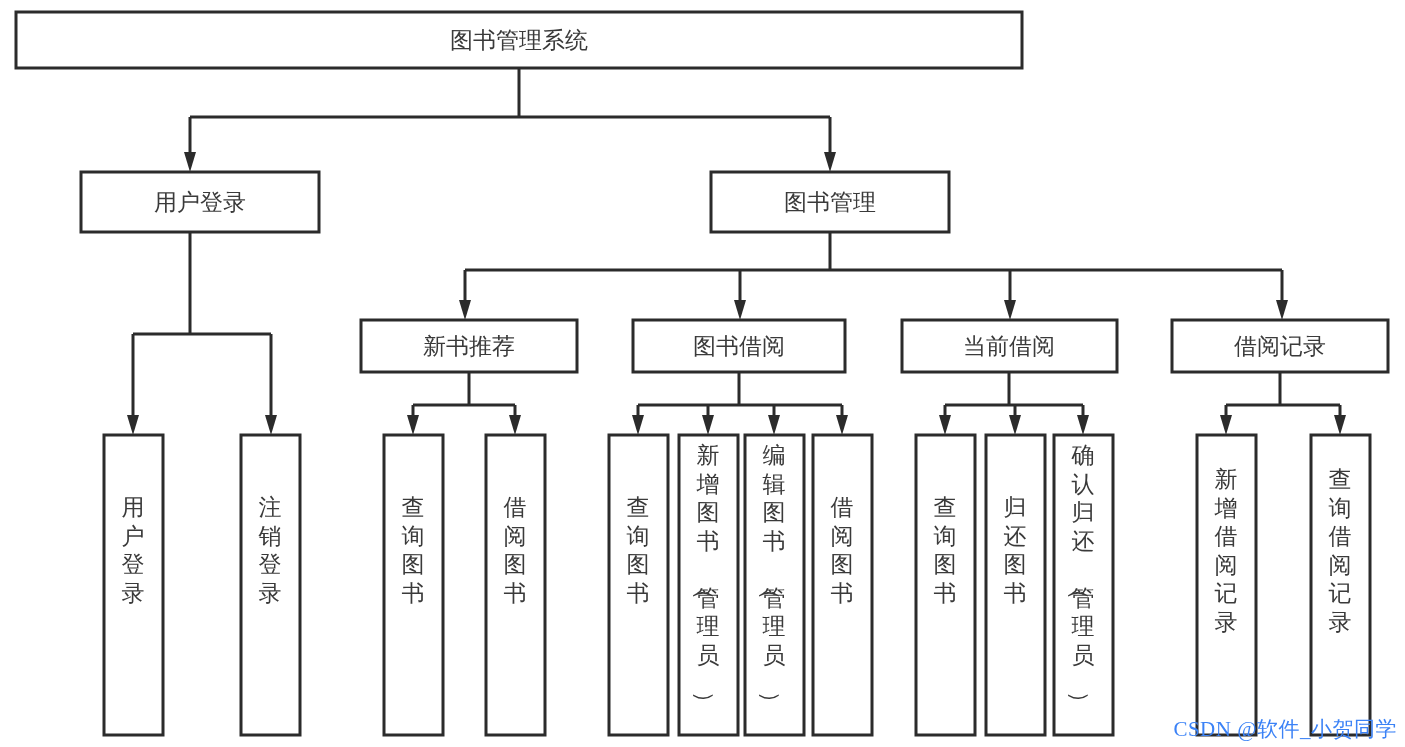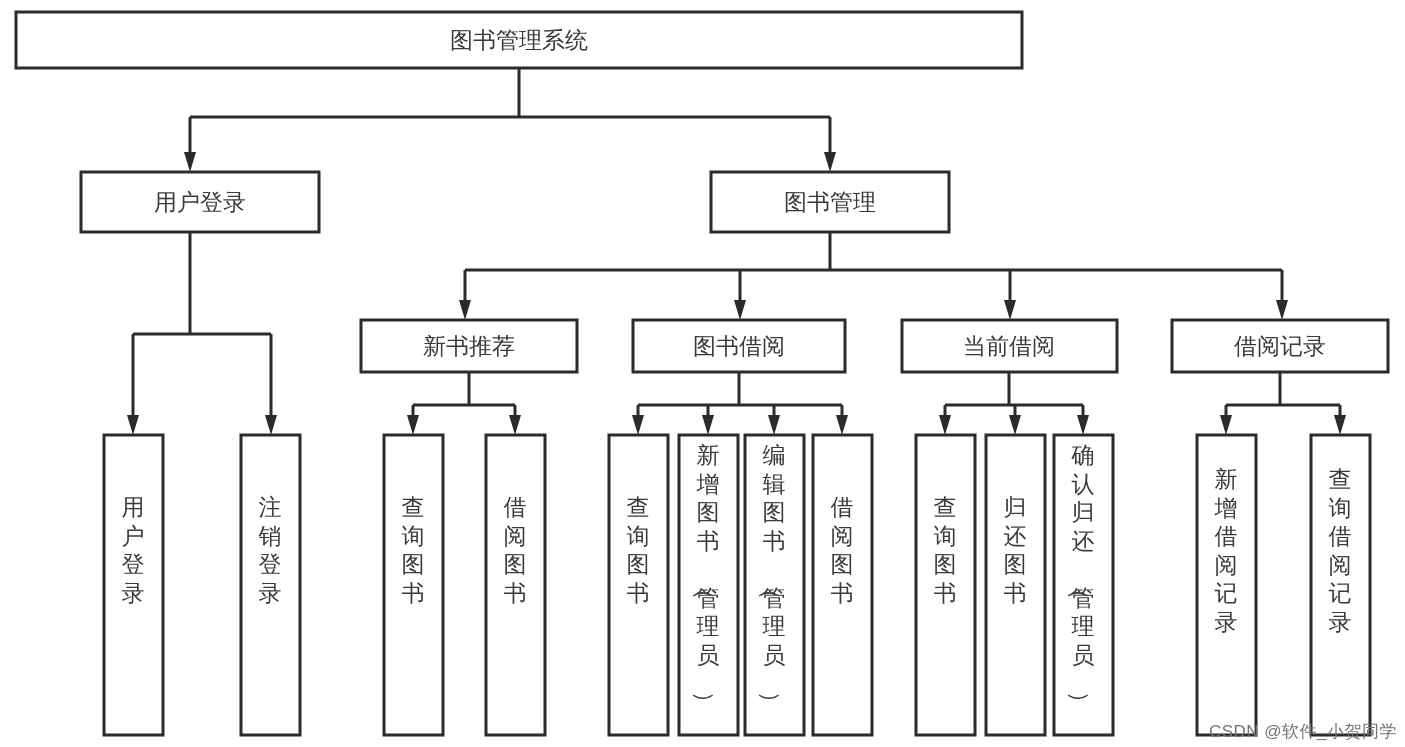--- a/index.html
+++ b/index.html
@@ -43,23 +43,23 @@
     fill: none;
   }
   .arrow-head {
     fill: #2b2b2b;
     stroke: none;
   }
   .watermark-text {
     position: absolute;
     right: 8px;
     bottom: 4px;
-    color: #737373;
-    font-size: 17px;
-    font-family: Liberation Sans, sans-serif;
+    color: #3b82f6;
+    font-size: 21px;
+    font-family: Liberation Serif, serif;
     white-space: nowrap;
     letter-spacing: 0.5px;
     pointer-events: none;
   }
 </style>
 </head>
 <body>
 
 <svg id="diagram" viewBox="0 0 1405 747" xmlns="http://www.w3.org/2000/svg">
 

